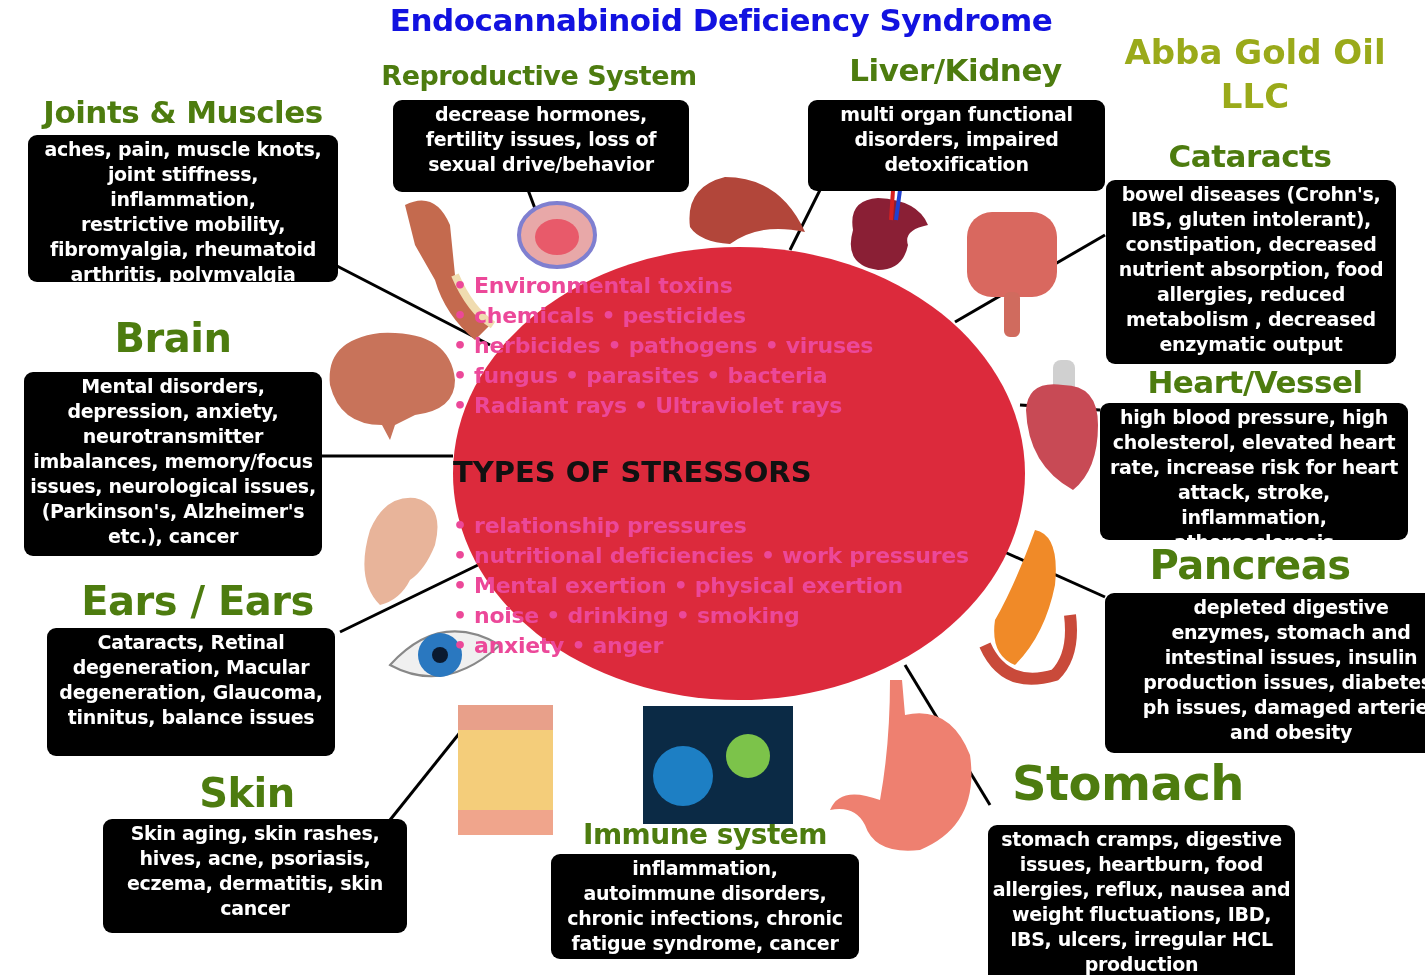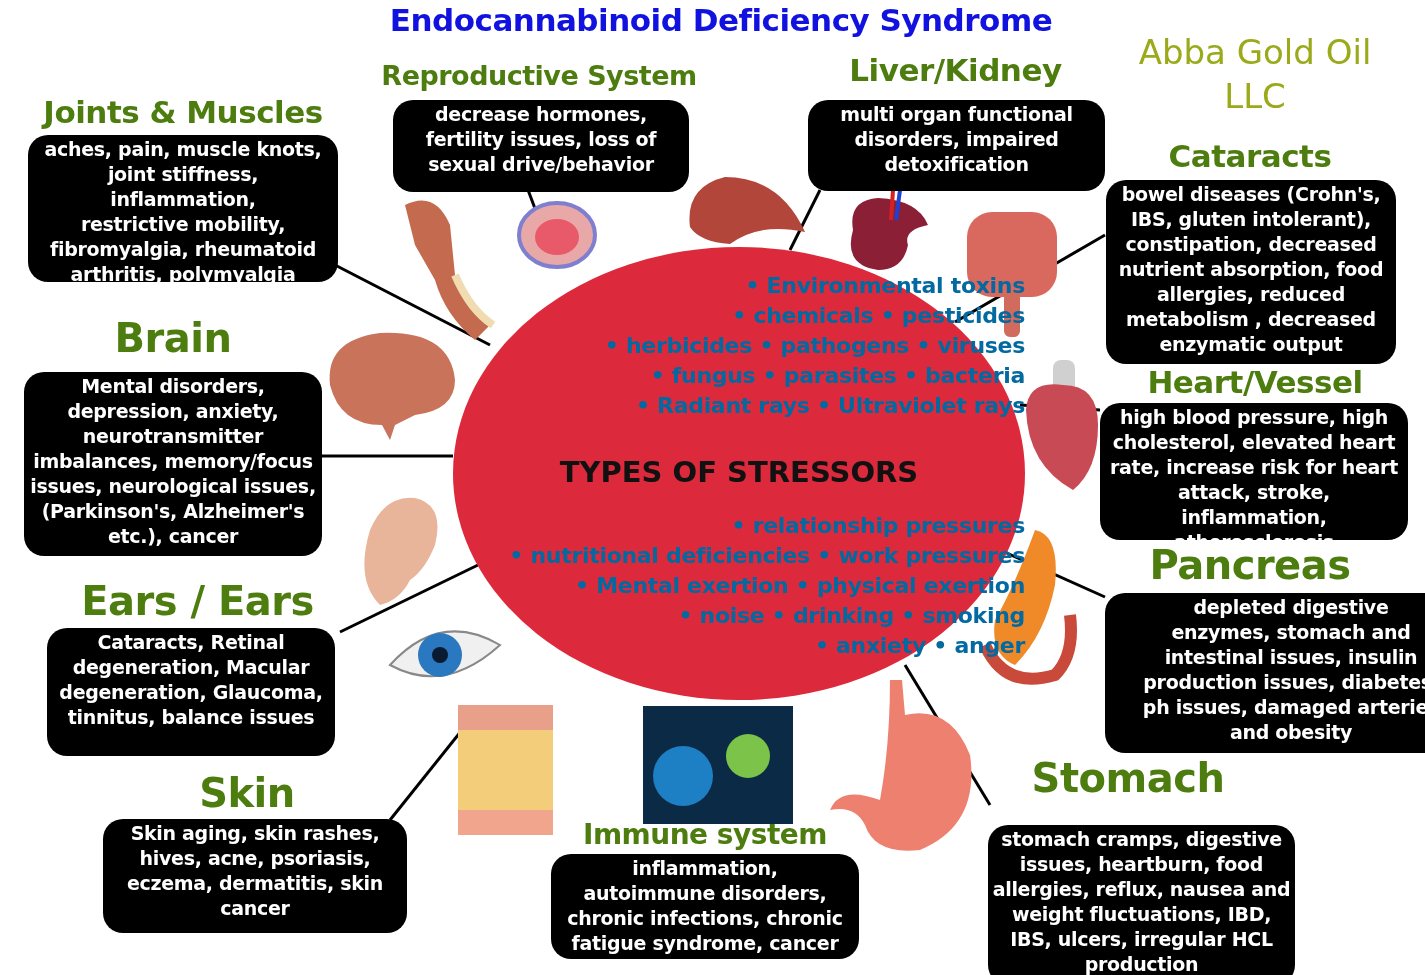--- a/index.html
+++ b/index.html
@@ -1,32 +1,32 @@
 <!DOCTYPE html>
 <html><head>
 <meta charset="utf-8">
 <style>
   html, body { margin:0; padding:0; background:#fff; }
   body { width:1425px; height:975px; position:relative; overflow:hidden;
          font-family:"DejaVu Sans", "Liberation Sans", sans-serif; }
   .title { position:absolute; left:0; top:2px; width:1442px; text-align:center;
            color:#1212e0; font-weight:bold; font-size:31px; letter-spacing:-0.5px; }
   .brand { position:absolute; left:1110px; top:30px; width:290px; text-align:center;
-           color:#9aaa1a; font-weight:normal; font-size:34px; line-height:44px; }
+           color:#9aaa1a; font-weight:bold; font-size:34px; line-height:44px; }
   .heading { position:absolute; font-weight:bold; color:#4d7c0f; text-align:center; white-space:nowrap; letter-spacing:-0.5px; }
-  .box { position:absolute; background:#000; color:#fff; border-radius:20px; font-weight:bold;
+  .box { position:absolute; background:#000; color:#fff; border-radius:9px; font-weight:bold;
          text-align:center; font-size:19px; line-height:25px; padding:2px 4px; box-sizing:border-box;
          letter-spacing:-0.3px; display:flex; align-items:flex-start; justify-content:center; }
   .box span { white-space:pre-line; }
   svg.lines { position:absolute; left:0; top:0; }
   .circle { position:absolute; left:453px; top:247px; width:572px; height:453px; border-radius:50%;
             background:#dc2a3c; }
-  .clist { position:absolute; left:453px; width:572px; text-align:right; font-weight:bold;
-           font-size:22px; line-height:30px; color:#0369a1; white-space:pre-line; letter-spacing:-0.3px; }
-  .ctitle { position:absolute; left:453px; width:572px; text-align:center; font-weight:bold;
+  .clist { position:absolute; left:453px; width:572px; text-align:left; font-weight:bold;
+           font-size:22px; line-height:30px; color:#ec4899; white-space:pre-line; letter-spacing:-0.3px; }
+  .ctitle { position:absolute; left:453px; width:572px; font-weight:bold;
             font-size:29px; top:455px; color:#111; }
   .organ { position:absolute; }
 </style>
 </head>
 <body>
 
 <svg class="lines" width="1425" height="975">
   <g stroke="#000" stroke-width="3">
     <line x1="335" y1="265" x2="490" y2="345"></line>
     <line x1="528" y1="190" x2="545" y2="235"></line>
@@ -192,21 +192,21 @@
   </div>
 
 <div class="heading" style="left:552px;top:818px;width:306px;font-size:28px">Immune system</div>
 <div class="box" style="left:551px;top:854px;width:308px;height:105px">
     <span>inflammation,
 autoimmune disorders,
 chronic infections, chronic
 fatigue syndrome, cancer</span>
   </div>
 
-<div class="heading" style="left:988px;top:755px;width:280px;font-size:40px">Stomach</div>
+<div class="heading" style="left:988px;top:755px;width:280px;font-size:48px">Stomach</div>
 <div class="box" style="left:988px;top:825px;width:307px;height:160px">
     <span>stomach cramps, digestive
 issues, heartburn, food
 allergies, reflux, nausea and
 weight fluctuations, IBD,
 IBS, ulcers, irregular HCL
 production</span>
   </div>
 
 </body></html>

